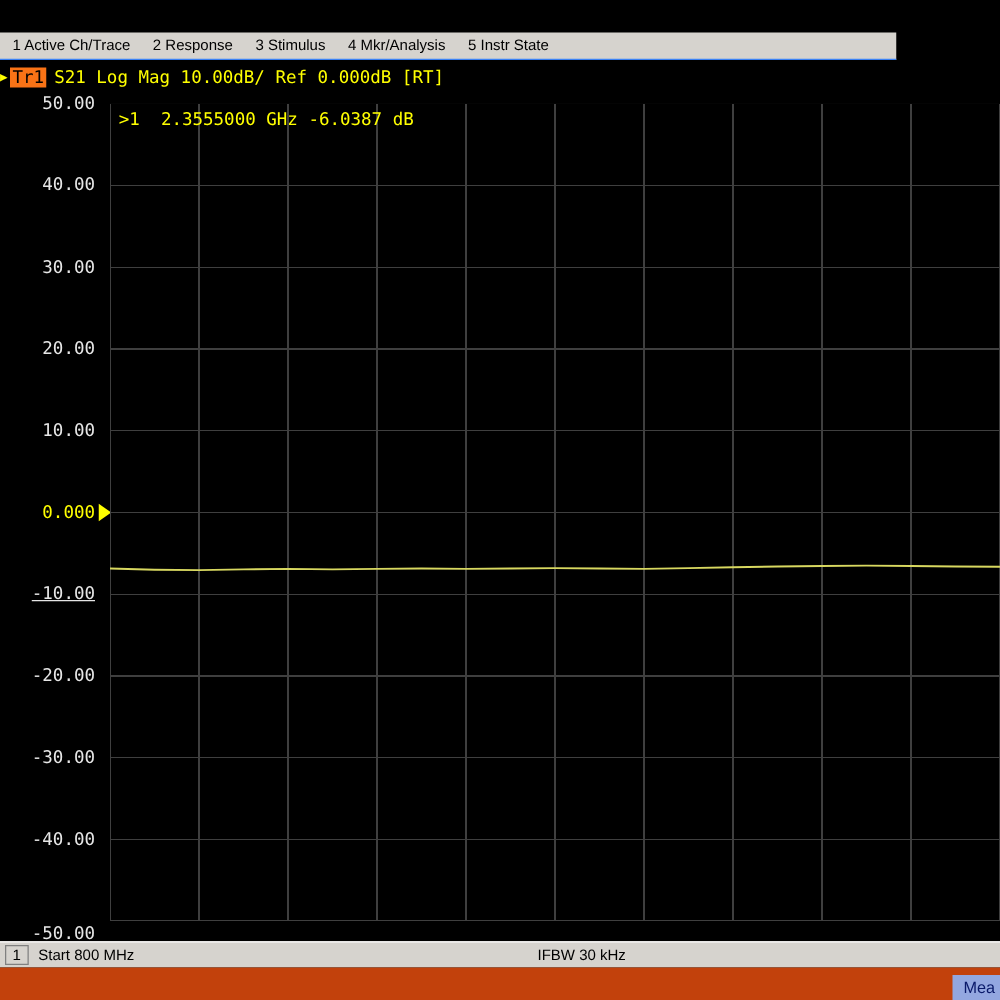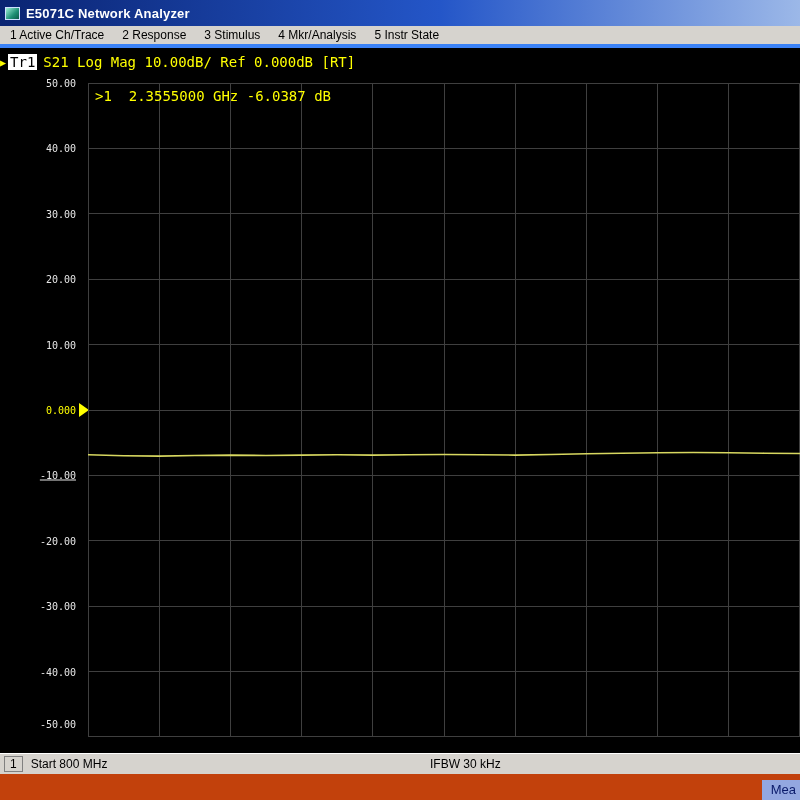--- a/index.html
+++ b/index.html
@@ -7,35 +7,35 @@
   body{font-family:"Liberation Sans",sans-serif;position:relative}
   .screen{position:absolute;inset:0;width:800px;height:800px;background:#000}
 
   .titlebar{position:absolute;left:0;top:0;width:800px;height:26px;
     background:linear-gradient(90deg,#0a2472 0%,#2456c8 55%,#9cb8e8 100%);
     display:flex;align-items:center;gap:6px;padding:0 5px}
   .app-icon{width:15px;height:13px;border:1px solid #cfe0ff;
     background:linear-gradient(135deg,#9ff0d8 0%,#1d8f74 60%,#0a5a48 100%)}
   .title{color:#fff;font-weight:bold;font-size:13px;letter-spacing:.2px}
 
-  .menubar{position:absolute;left:0;top:26px;width:800px;height:22px;background:#d6d3ce;
-    display:flex;align-items:center;padding:0 2px;border-bottom:4px solid #3b82f6}
+  .menubar{position:absolute;left:0;top:26px;width:717px;height:22px;background:#d6d3ce;
+    display:flex;align-items:center;padding:0 2px;border-bottom:1px solid #3b82f6}
   .menu-item{font-size:12px;color:#000;padding:3px 10px 4px 8px;white-space:nowrap;cursor:default}
 
   .main{position:absolute;left:0;top:48px;width:800px;height:705px;background:#000}
 
   .trace-status{position:absolute;left:0;top:5px;height:18px;display:flex;align-items:center;
     font-family:"DejaVu Sans Mono",monospace;font-size:14px;color:#ffff00;white-space:pre}
   .tr-arrow{color:#ffff00;font-size:10px;margin:0 2px 0 0}
-  .tr-badge{background:#ffffff;color:#000;padding:0 2px}
+  .tr-badge{background:#f97316;color:#000;padding:0 2px}
   .tr-text{margin-left:6px}
 
   .ylabels{position:absolute;left:0;top:35px;width:82px;height:654px}
   .ylabel{position:absolute;right:6px;transform:translateY(-50%);color:#e6e6e6;
-    font-family:"DejaVu Sans Mono",monospace;font-size:10px;white-space:pre}
+    font-family:"DejaVu Sans Mono",monospace;font-size:14px;white-space:pre}
   .ylabel.ref{color:#ffff00}
 
   .plot{position:absolute;left:88px;top:35px;width:712px;height:654px;overflow:hidden}
   .plot svg{position:absolute;left:0;top:0;display:block}
   #grid line{stroke:#3f3f3f;stroke-width:1;shape-rendering:crispEdges}
   #traceline{fill:none;stroke-width:1.6;stroke-linejoin:round}
 
   .marker-readout{position:absolute;left:7px;top:5px;color:#ffff00;
     font-family:"DejaVu Sans Mono",monospace;font-size:14px;white-space:pre}
 
@@ -50,24 +50,20 @@
 
   .bottom-strip{position:absolute;left:0;top:774px;width:800px;height:26px;background:#c2410c}
   .softkey-tab{position:absolute;right:0;top:6px;height:20px;background:#93a7e0;color:#0a1a6a;
     font-size:13px;padding:2px 4px 0 9px;white-space:nowrap}
 </style>
 </head>
 <body>
 
 <div class="screen">
 
-  <div class="titlebar">
-    <span class="app-icon"></span>
-    <span class="title">E5071C Network Analyzer</span>
-  </div>
 
   <div class="menubar">
     <span class="menu-item">1 Active Ch/Trace</span>
     <span class="menu-item">2 Response</span>
     <span class="menu-item">3 Stimulus</span>
     <span class="menu-item">4 Mkr/Analysis</span>
     <span class="menu-item">5 Instr State</span>
   </div>
 
   <div class="main">
@@ -82,21 +78,21 @@
       <span class="ylabel" style="top: 0px;">50.00</span>
       <span class="ylabel" style="top: 65.4px;">40.00</span>
       <span class="ylabel" style="top: 130.8px;">30.00</span>
       <span class="ylabel" style="top: 196.2px;">20.00</span>
       <span class="ylabel" style="top: 261.6px;">10.00</span>
       <span class="ylabel ref" style="top: 327px;">0.000</span>
       <span class="ylabel" style="top: 392.4px; text-decoration: underline;">-10.00</span>
       <span class="ylabel" style="top: 457.8px;">-20.00</span>
       <span class="ylabel" style="top: 523.2px;">-30.00</span>
       <span class="ylabel" style="top: 588.6px;">-40.00</span>
-      <span class="ylabel" style="top: 641px; text-align: center;">-50.00</span>
+      <span class="ylabel" style="top: 664px; text-align: center;">-50.00</span>
     </div>
 
     <div class="ref-tri" style="top: 362px;"></div>
 
     <div class="plot">
       <svg id="grid" width="712" height="654">
           <line x1="0" y1="0" x2="712" y2="0" stroke="#3f3f3f"></line>
           <line x1="0" y1="65.4" x2="712" y2="65.4" stroke="#3f3f3f"></line>
           <line x1="0" y1="130.8" x2="712" y2="130.8" stroke="#3f3f3f"></line>
           <line x1="0" y1="196.20000000000002" x2="712" y2="196.20000000000002" stroke="#3f3f3f"></line>

